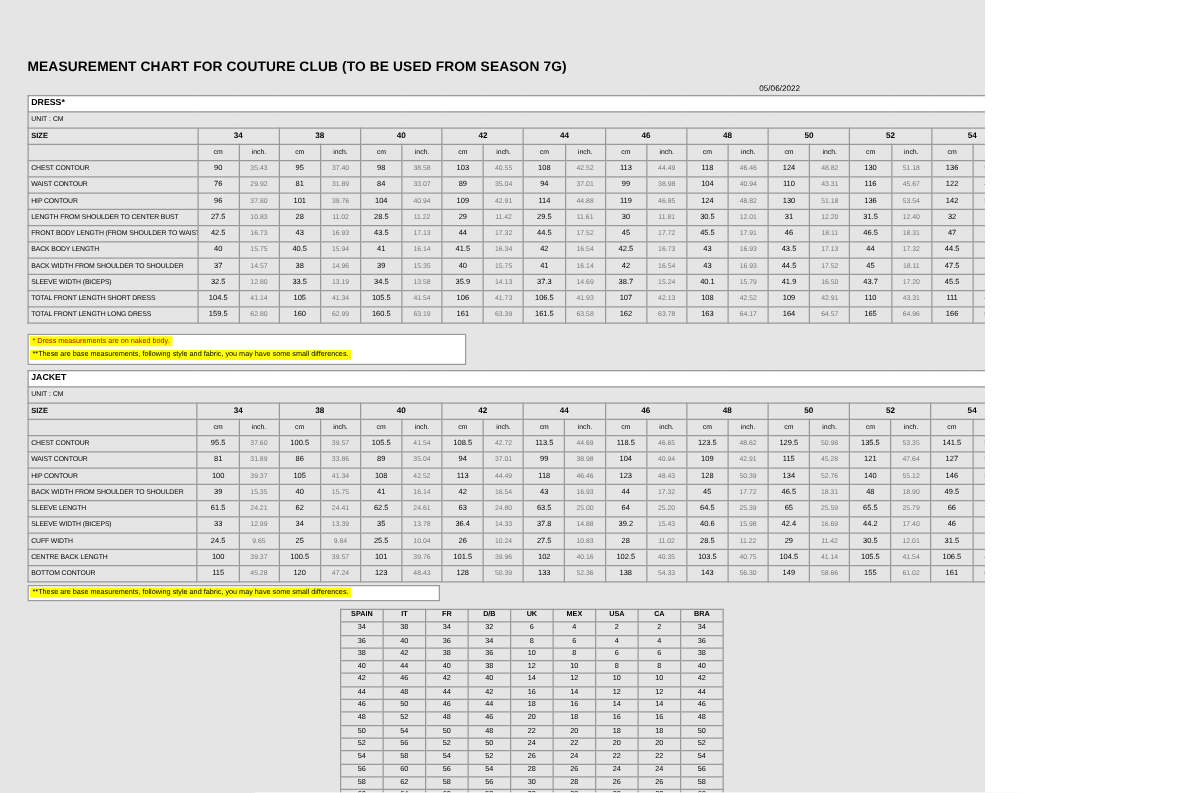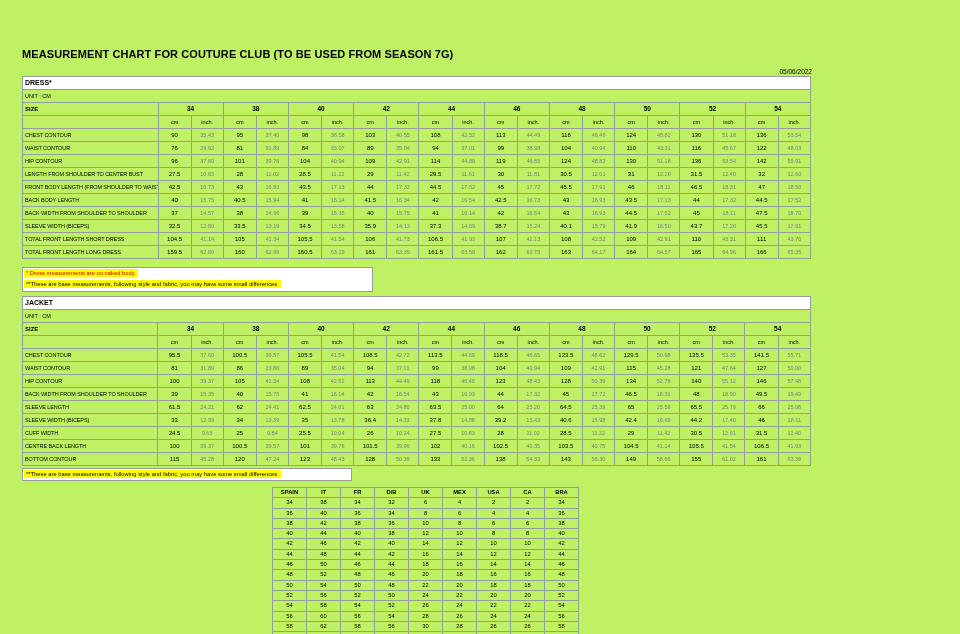--- a/index.html
+++ b/index.html
@@ -4,23 +4,23 @@
 <style>
   * { box-sizing: border-box; }
   html, body {
     margin: 0;
     padding: 0;
     background: #ffffff;
     font-family: "Liberation Sans", sans-serif;
   }
   #page {
     position: relative;
-    width: 960px;
+    width: 788px;
     height: 634px;
-    background: #bef264;
+    background: #e5e5e5;
     overflow: hidden;
   }
   .title {
     position: absolute;
     left: 22px;
     top: 48px;
     font-size: 11px;
     font-weight: bold;
     color: #000;
     letter-spacing: 0.1px;

